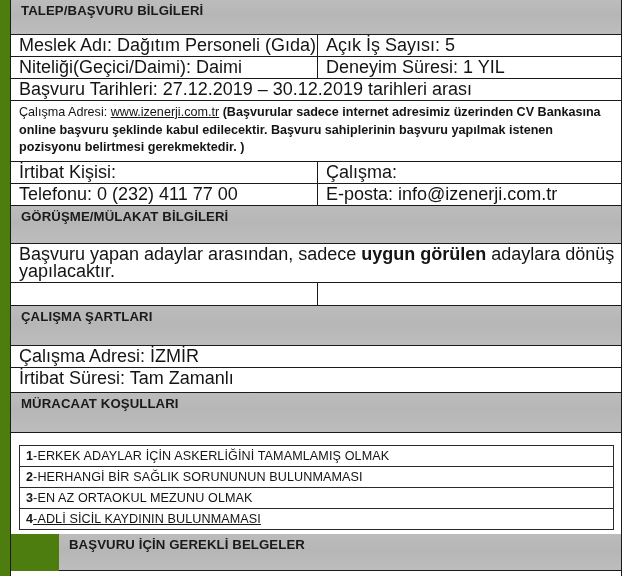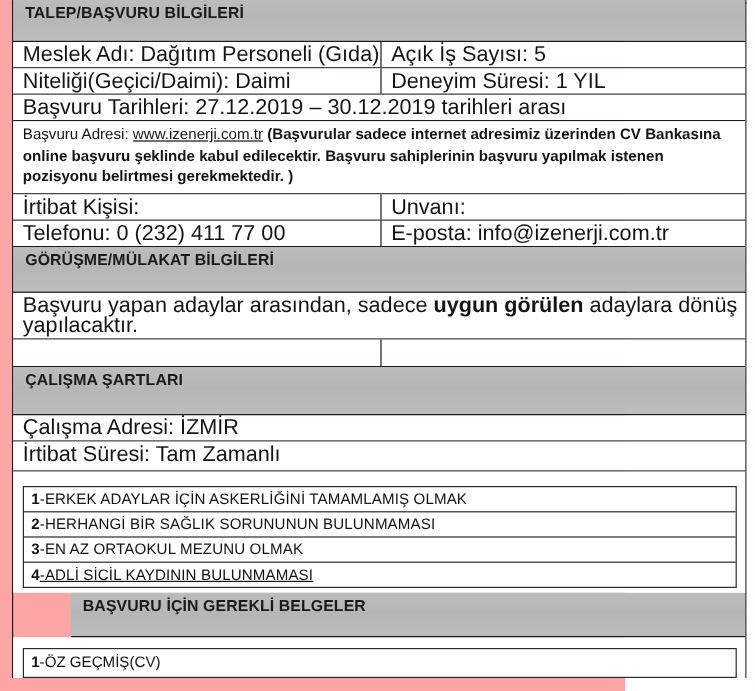--- a/index.html
+++ b/index.html
@@ -15,21 +15,21 @@
     color: #141414;
     position: relative;
   }
 
   
   .page {
     position: absolute;
     left: 0; top: 0;
     width: 521px;
     height: 576px;
-    background: #fca5a5;
+    background: #4d7c0f;
   }
 
   .doc {
     position: absolute;
     left: 10px;
     top: 0px;
     width: 612px;
     box-sizing: border-box;
     border-left: 1.5px solid #1b1b1b;
     border-right: 1.5px solid #1b1b1b;
@@ -178,28 +178,28 @@
     <div class="row">
       <div class="cell">Niteliği(Geçici/Daimi): Daimi</div>
       <div class="cell right">Deneyim Süresi: 1 YIL</div>
     </div>
 
     <div class="row">
       <div class="cell full">Başvuru Tarihleri: 27.12.2019 – 30.12.2019 tarihleri arası</div>
     </div>
 
     <div class="block">
-      <span>Başvuru Adresi:</span>
+      <span>Çalışma Adresi:</span>
       <span class="link">www.izenerji.com.tr</span>
       <b>(Başvurular sadece internet adresimiz üzerinden CV Bankasına online başvuru şeklinde kabul edilecektir. Başvuru sahiplerinin başvuru yapılmak istenen pozisyonu belirtmesi gerekmektedir. )</b>
     </div>
 
     <div class="row">
       <div class="cell">İrtibat Kişisi:</div>
-      <div class="cell right">Unvanı:</div>
+      <div class="cell right">Çalışma:</div>
     </div>
 
     <div class="row">
       <div class="cell">Telefonu: 0 (232) 411 77 00</div>
       <div class="cell right">E-posta: info@izenerji.com.tr</div>
     </div>
 
     <div class="band h2">
       <span class="btext">GÖRÜŞME/MÜLAKAT BİLGİLERİ</span>
     </div>
@@ -220,20 +220,23 @@
     </div>
 
     <div class="row">
       <div class="cell full">Çalışma Adresi: İZMİR</div>
     </div>
 
     <div class="row">
       <div class="cell tall">İrtibat Süresi: Tam Zamanlı</div>
     </div>
 
+    <div class="band h4">
+      <span class="btext">MÜRACAAT KOŞULLARI</span>
+    </div>
 
     <div class="listwrap">
       <div class="listbox">
         <div class="litem">
           <span class="num">1</span><span class="ltxt">-ERKEK ADAYLAR İÇİN ASKERLİĞİNİ TAMAMLAMIŞ OLMAK</span>
         </div>
         <div class="litem">
           <span class="num">2</span><span class="ltxt">-HERHANGİ BİR SAĞLIK SORUNUNUN BULUNMAMASI</span>
         </div>
         <div class="litem">

